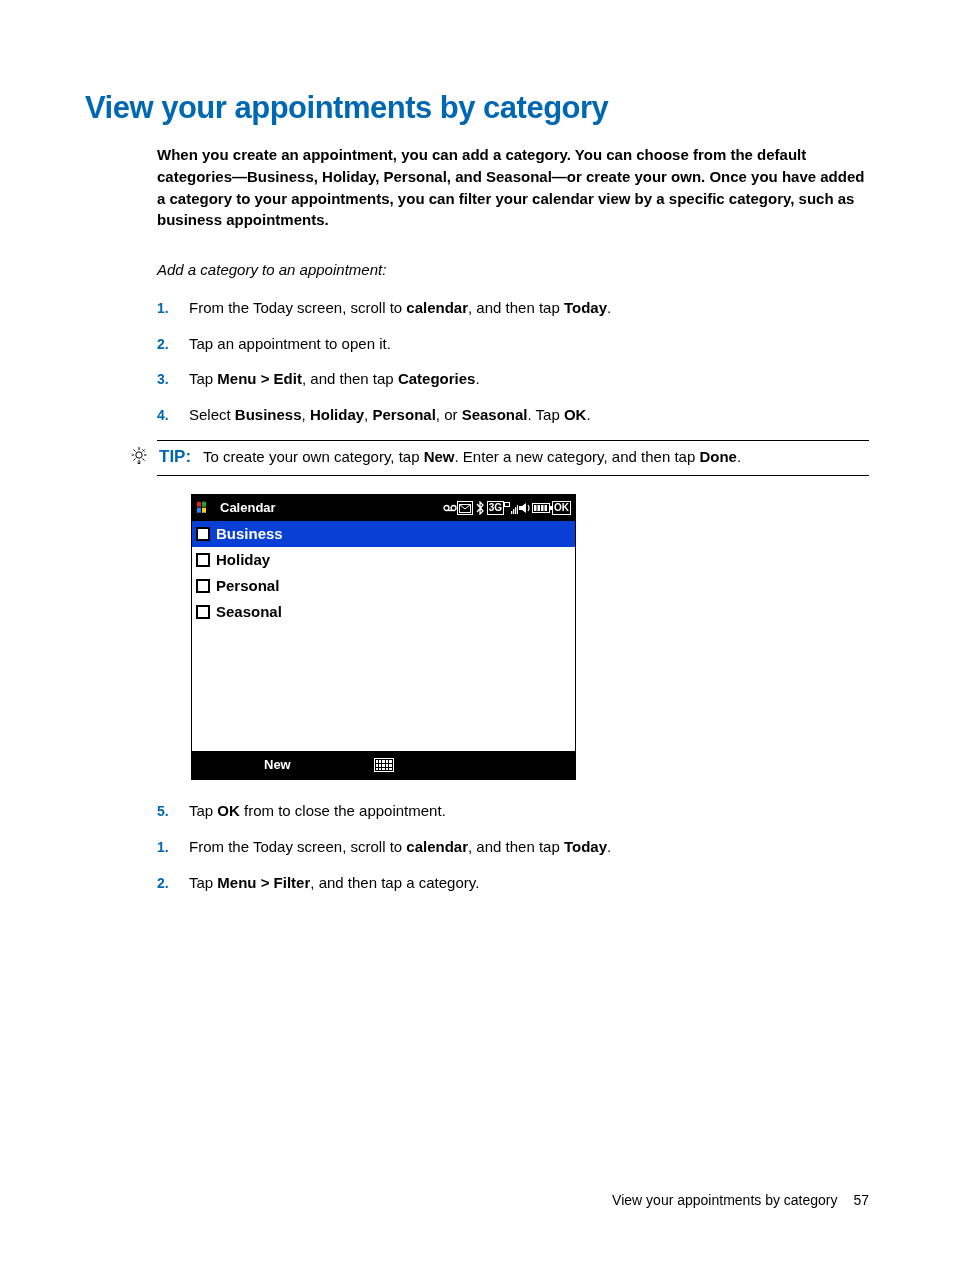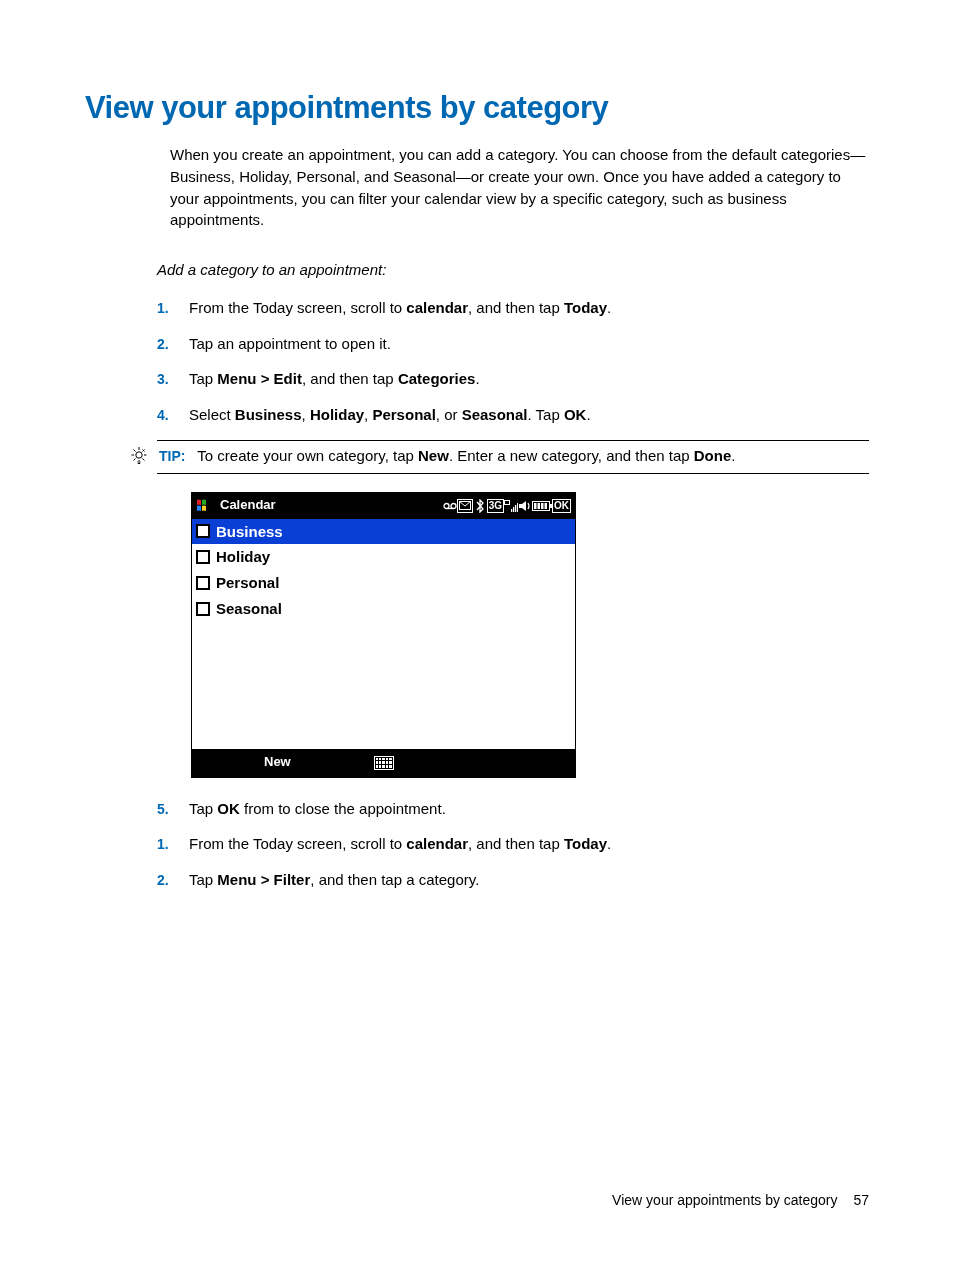--- a/index.html
+++ b/index.html
@@ -25,21 +25,22 @@
     font-size: 31px;
     margin: 0 0 18px 0;
     letter-spacing: -0.5px;
   }
   .content {
     padding-left: 72px;
     font-size: 15px;
     line-height: 1.45;
   }
   .intro-para {
-    margin: 0 0 28px 13px;
+    margin: 0 0 28px 0;
+    font-weight: bold;
   }
   .section-lead {
     margin: 0 0 16px 0;
     font-style: italic;
   }
   ol.steps {
     list-style: none;
     margin: 0 0 12px 0;
     padding: 0;
   }
@@ -73,21 +74,21 @@
     flex: 0 0 20px;
     display: flex;
     justify-content: center;
     padding-top: 2px;
     margin-left: -28px;
   }
   .tip-label {
     color: #0068b3;
     font-weight: 900;
     font-family: "Arial Black", Arial, sans-serif;
-    font-size: 14px;
+    font-size: 17px;
     margin-right: 8px;
     text-align: center;
   }
   .tip-text { flex: 1; }
   .tip-text b { font-weight: 700; }
 
   
   .device-shot {
     width: 385px;
     border: 1px solid #000;

